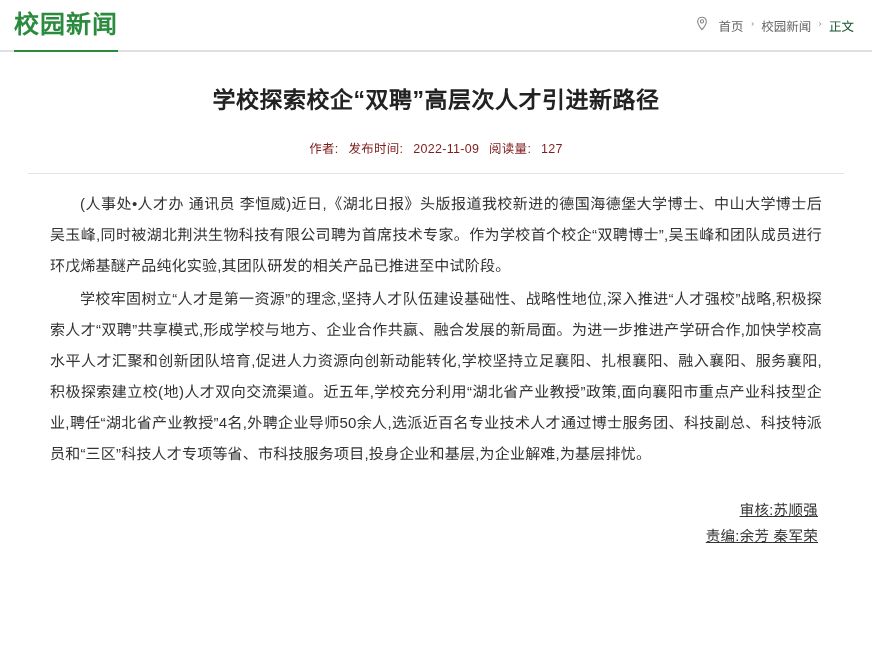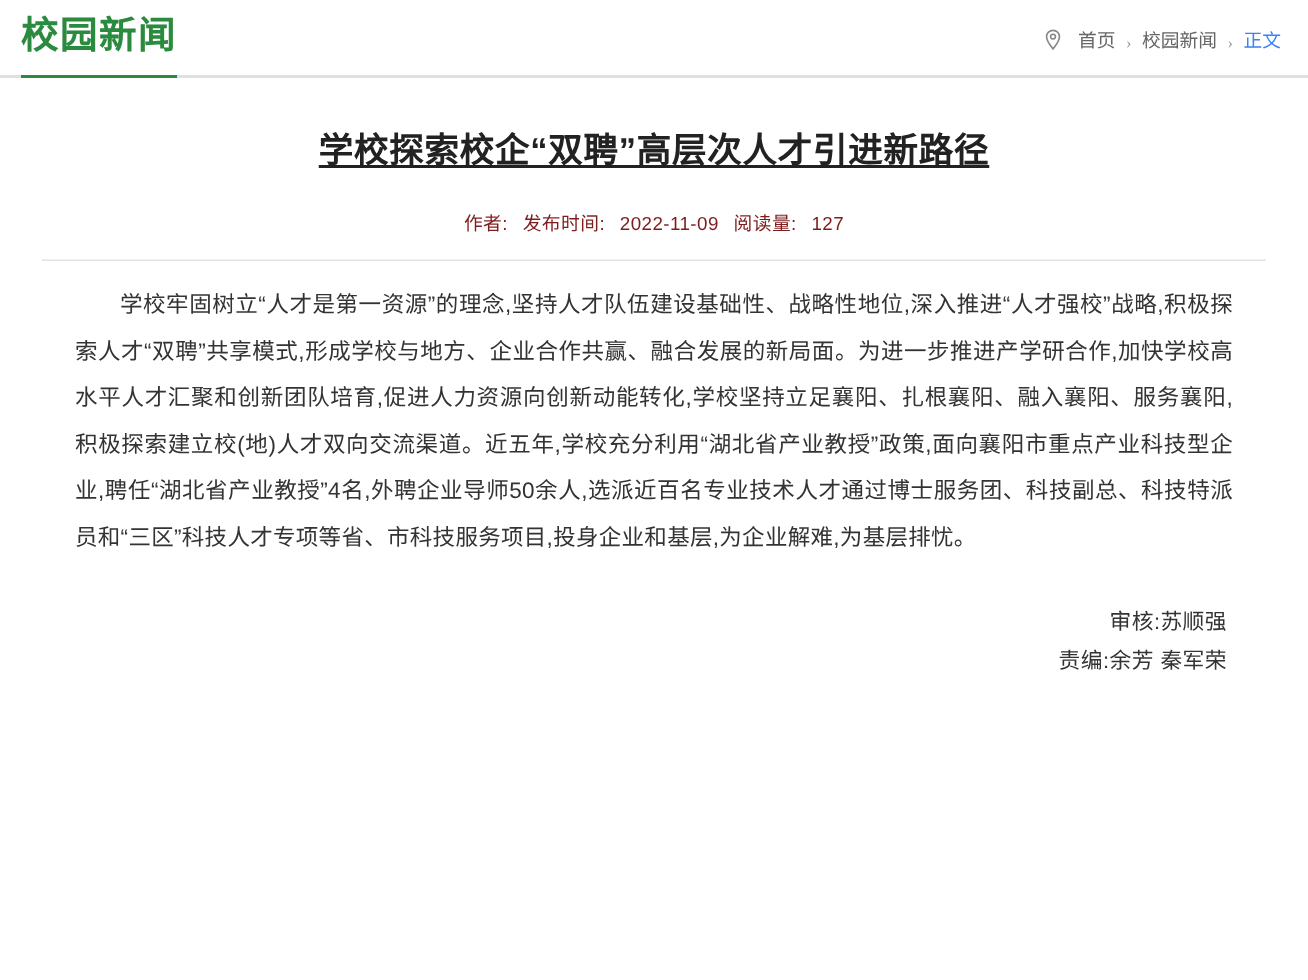--- a/index.html
+++ b/index.html
@@ -45,36 +45,36 @@
   .brand-underline {
     position: absolute;
     left: 14px;
     bottom: -2px;
     width: 104px;
     height: 2px;
     background: #2a8a3e;
   }
   .breadcrumb {
     display: flex;
-    align-items: flex-end;
+    align-items: flex-start;
     font-size: 12.5px;
     color: #666666;
     gap: 6px;
   }
   .breadcrumb .bc-sep {
     color: #999999;
     font-size: 11px;
     padding: 0 1px;
   }
   .breadcrumb a {
     color: #666666;
     text-decoration: none;
   }
   .breadcrumb .current {
-    color: #3b82f6;
+    color: #14532d;
   }
   .loc-icon {
     display: inline-block;
     width: 14px;
     height: 16px;
     margin-right: 4px;
     line-height: 0;
   }
 
   
@@ -84,21 +84,20 @@
   }
   .article-title {
     margin: 0;
     padding: 32px 30px 0 30px;
     text-align: center;
     font-size: 23px;
     font-weight: bold;
     color: #222222;
     letter-spacing: 0.5px;
     line-height: 1.4;
-    text-decoration: underline;
   }
   .article-meta {
     text-align: center;
     font-size: 12.5px;
     color: #7f1d1d;
     margin-top: 22px;
     letter-spacing: 0.3px;
   }
   .article-meta span {
     margin: 0 3px;
@@ -125,20 +124,21 @@
 
   .signoff {
     padding: 26px 26px 0 0;
     text-align: right;
     font-size: 14.5px;
     color: #333333;
     line-height: 26px;
   }
   .signoff div {
     letter-spacing: 0.3px;
+    text-decoration: underline;
   }
 </style>
 </head>
 <body>
 
 <div class="page">
 
   <div class="site-header">
     <div class="brand">校园新闻</div>
     <div class="brand-underline"></div>
@@ -166,20 +166,21 @@
       <span>作者:</span>
       <span>发布时间:</span>
       <span>2022-11-09</span>
       <span>阅读量:</span>
       <span>127</span>
     </div>
 
     <hr class="meta-divider">
 
     <div class="article-body">
+      <p>(人事处•人才办 通讯员 李恒威)近日,《湖北日报》头版报道我校新进的德国海德堡大学博士、中山大学博士后吴玉峰,同时被湖北荆洪生物科技有限公司聘为首席技术专家。作为学校首个校企“双聘博士”,吴玉峰和团队成员进行环戊烯基醚产品纯化实验,其团队研发的相关产品已推进至中试阶段。</p>
       <p>学校牢固树立“人才是第一资源”的理念,坚持人才队伍建设基础性、战略性地位,深入推进“人才强校”战略,积极探索人才“双聘”共享模式,形成学校与地方、企业合作共赢、融合发展的新局面。为进一步推进产学研合作,加快学校高水平人才汇聚和创新团队培育,促进人力资源向创新动能转化,学校坚持立足襄阳、扎根襄阳、融入襄阳、服务襄阳,积极探索建立校(地)人才双向交流渠道。近五年,学校充分利用“湖北省产业教授”政策,面向襄阳市重点产业科技型企业,聘任“湖北省产业教授”4名,外聘企业导师50余人,选派近百名专业技术人才通过博士服务团、科技副总、科技特派员和“三区”科技人才专项等省、市科技服务项目,投身企业和基层,为企业解难,为基层排忧。</p>
     </div>
 
     <div class="signoff">
       <div>审核:苏顺强</div>
       <div>责编:余芳 秦军荣</div>
     </div>
 
   </div>
 </div>

